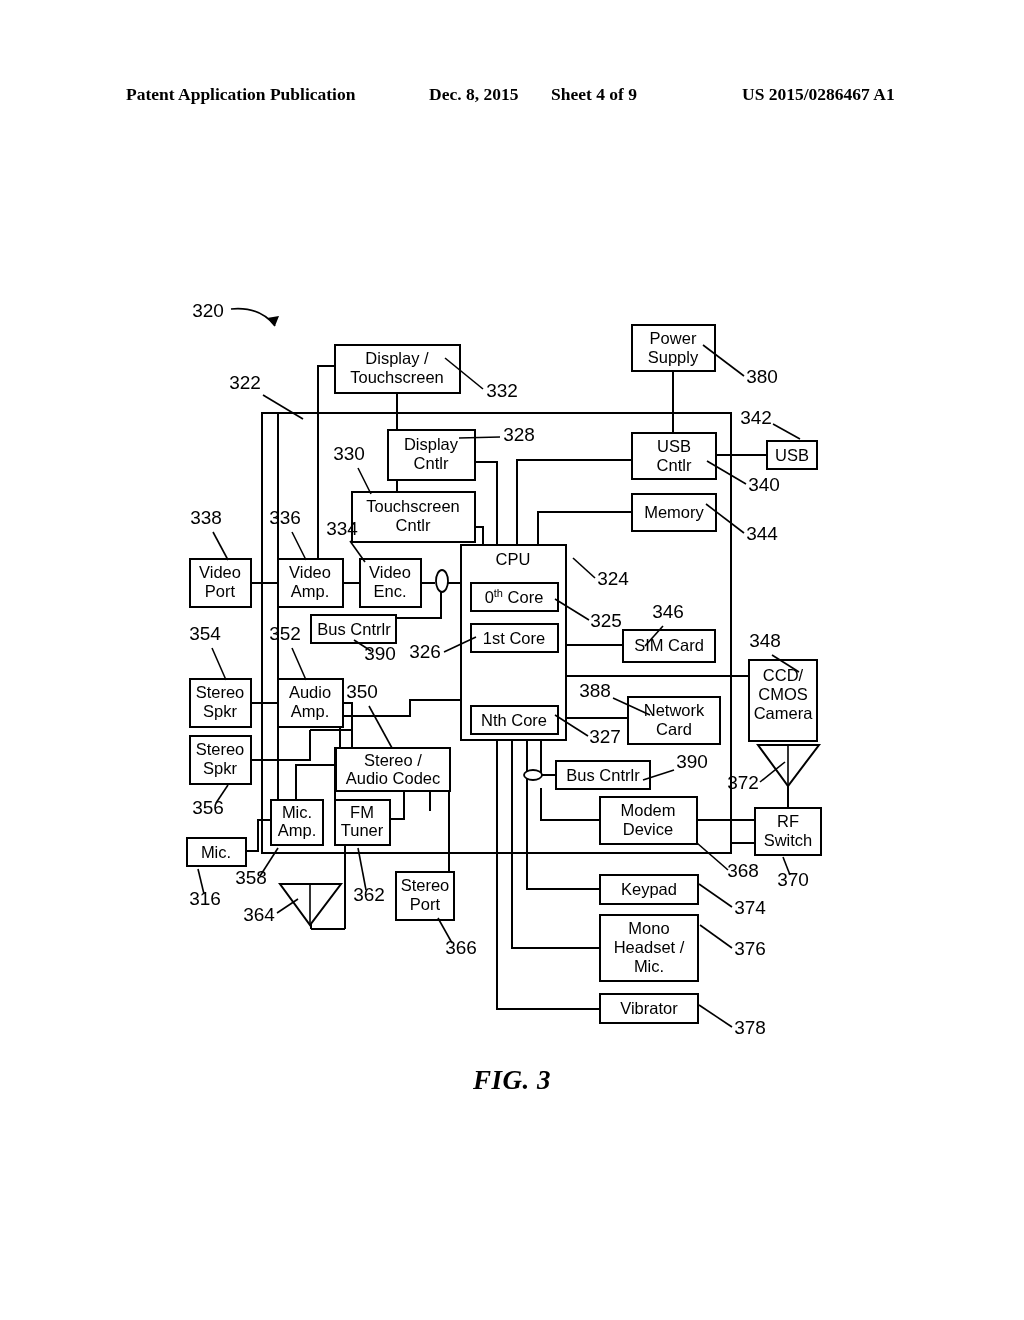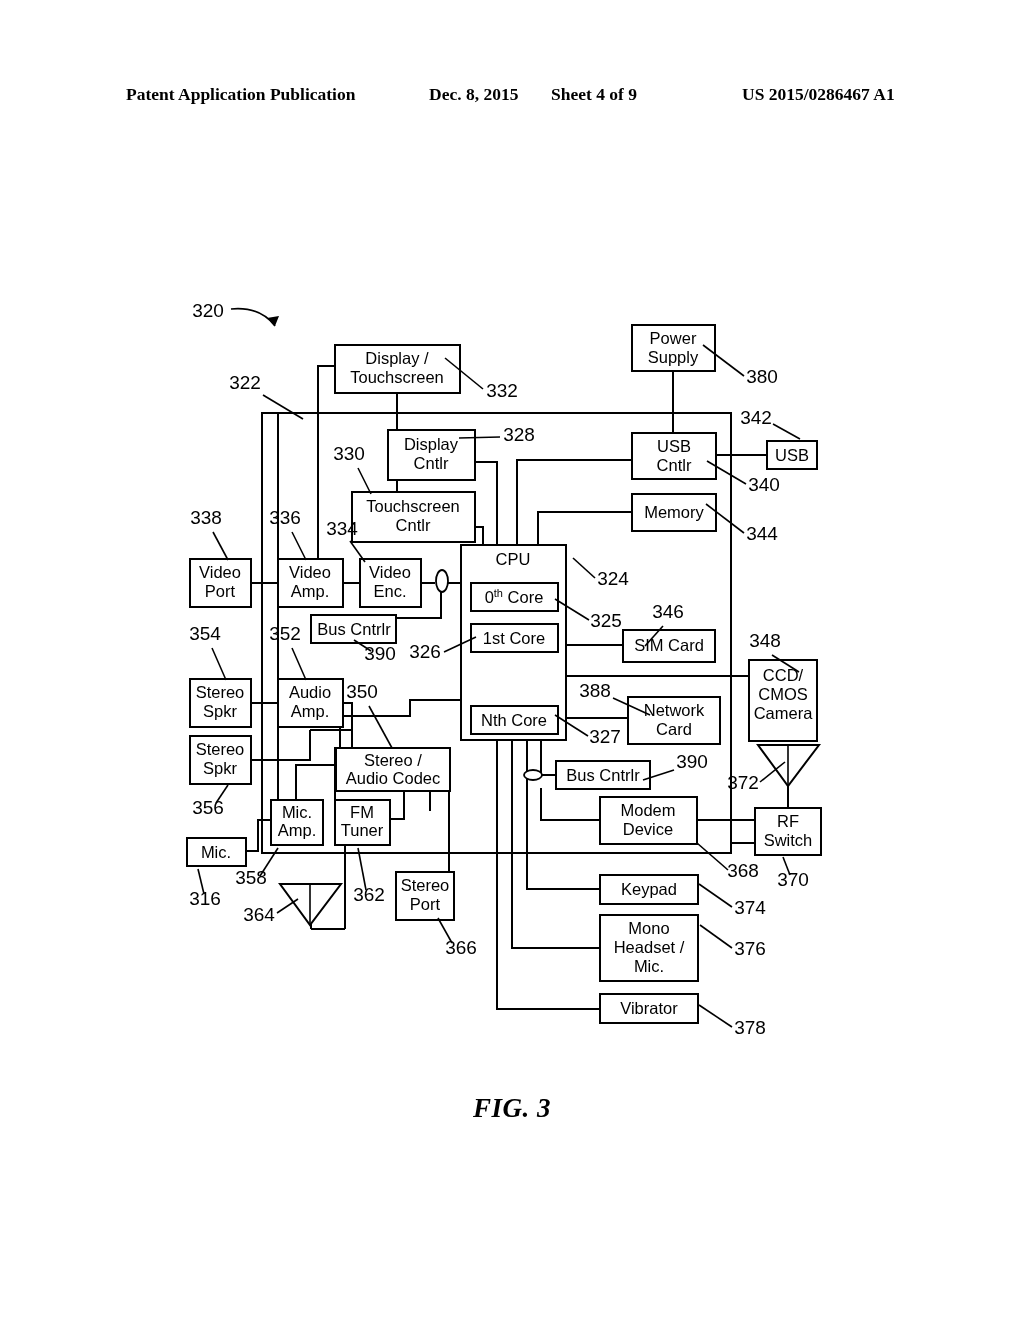--- a/index.html
+++ b/index.html
@@ -57,21 +57,20 @@
     left: 0;
     top: 1065px;
     width: 1024px;
     text-align: center;
     font-family: "Liberation Serif", serif;
     font-style: italic;
     font-weight: bold;
     font-size: 27px;
     letter-spacing: 0.5px;
     color: #000;
-    margin-top: 28px;
   }
   rect.box { fill: #ffffff; stroke: #000; stroke-width: 2; }
   rect.encl { fill: none; stroke: #000; stroke-width: 2; }
   path.wire, line.wire { stroke: #000; stroke-width: 2; fill: none; }
   path.lead, line.lead { stroke: #000; stroke-width: 1.6; fill: none; }
   polygon.ant { fill: #fff; stroke: #000; stroke-width: 2; }
   ellipse.conn { fill: #fff; stroke: #000; stroke-width: 1.8; }
 </style>
 </head>
 <body>

